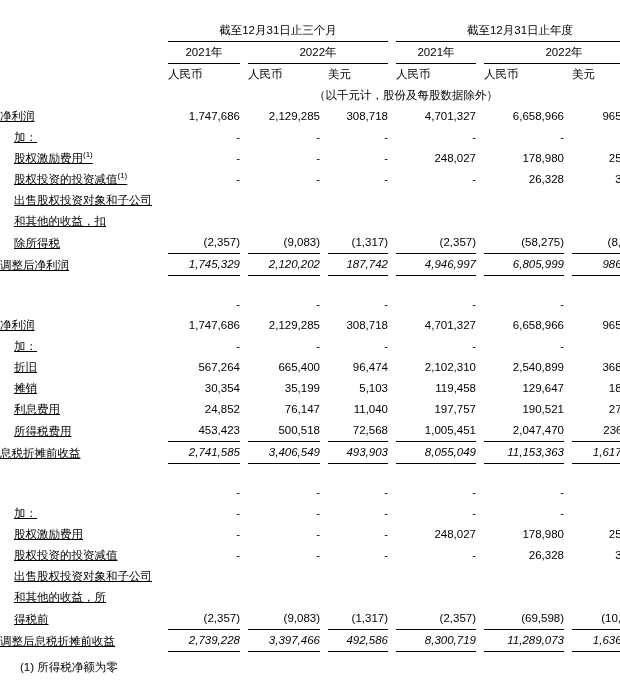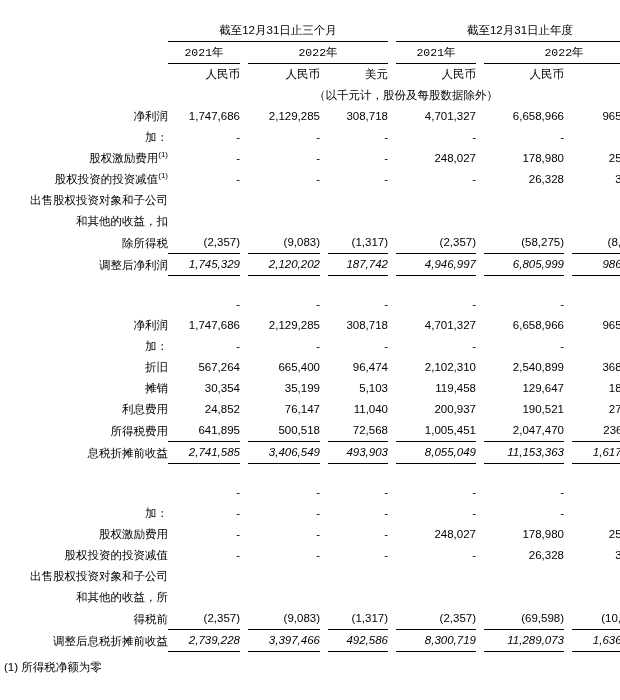--- a/index.html
+++ b/index.html
@@ -40,22 +40,23 @@
     white-space: nowrap;
   }
   
   col.c-label { width: 168px; }
   col.c-num   { width: 72px; }
   col.c-num-s { width: 60px; }
   col.c-num-w { width: 80px; }
   col.c-gap   { width: 8px; }
 
   .lbl {
-    text-align: right;
+    text-align: left;
     padding-left: 2px;
+    text-decoration: underline;
   }
   .lbl.ind1 { padding-left: 14px; }
   .num {
     text-align: right;
     padding-right: 3px;
     font-variant-numeric: tabular-nums;
   }
   .gap { width: 8px; }
 
   
@@ -68,23 +69,23 @@
     padding-bottom: 1px;
   }
   .hgroup.ruled { border-bottom: 1.3px solid #000; }
   .hyear {
     text-align: center;
     font-weight: bold;
     line-height: 19px;
     height: 19px;
     padding-bottom: 1px;
   }
-  .hyear.ruled { border-bottom: 1.3px solid #000; font-family: Liberation Mono, monospace; }
+  .hyear.ruled { border-bottom: 1.3px solid #000; }
   .hcur {
-    text-align: right;
+    text-align: left;
     font-weight: bold;
     line-height: 21px;
     height: 21px;
   }
   .hnote {
     text-align: center;
     line-height: 19px;
     height: 19px;
     white-space: normal;
   }
@@ -94,21 +95,21 @@
   tr.spacer td { height: 11px; line-height: 11px; font-size: 1px; }
   tr.thinspacer td { height: 7px; line-height: 7px; font-size: 1px; }
 
   sup {
     font-size: 8px;
     vertical-align: super;
     line-height: 0;
   }
   .footnote {
     margin-top: 0;
-    padding-left: 4px;
+    padding-left: 20px;
     font-size: 11.5px;
     line-height: 16px;
   }
   .top-pad { height: 20px; }
 </style>
 </head>
 <body>
 
 <div id="sheet">
   <div class="top-pad"></div>
@@ -382,29 +383,29 @@
           <td class="num">18,797</td>
         </tr>
         <tr>
           <td class="lbl ind1">利息费用</td>
           <td class="num">24,852</td>
           <td class="gap"></td>
           <td class="num">76,147</td>
           <td class="gap"></td>
           <td class="num">11,040</td>
           <td class="gap"></td>
-          <td class="num">200,937</td>
+          <td class="num">197,757</td>
           <td class="gap"></td>
           <td class="num">190,521</td>
           <td class="gap"></td>
           <td class="num">27,623</td>
         </tr>
         <tr>
           <td class="lbl ind1">所得税费用</td>
-          <td class="num rt-bottom">641,895</td>
+          <td class="num rt-bottom">453,423</td>
           <td class="gap spacer-gap"></td>
           <td class="num rt-bottom">500,518</td>
           <td class="gap spacer-gap"></td>
           <td class="num rt-bottom">72,568</td>
           <td class="gap spacer-gap"></td>
           <td class="num rt-bottom">1,005,451</td>
           <td class="gap spacer-gap"></td>
           <td class="num rt-bottom">2,047,470</td>
           <td class="gap spacer-gap"></td>
           <td class="num rt-bottom">236,811</td>

